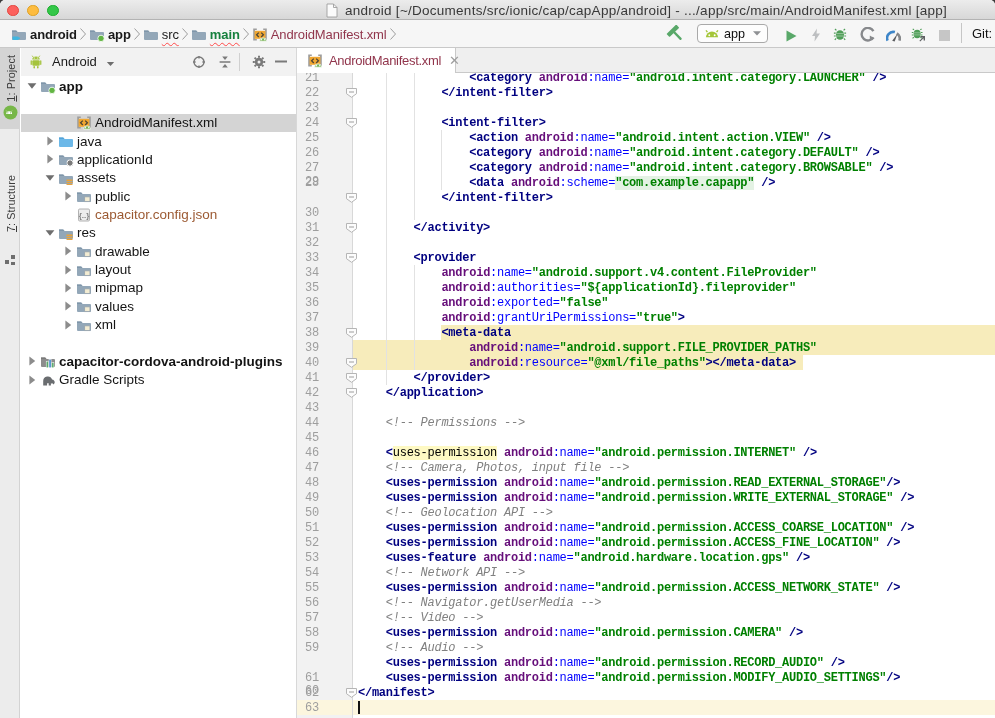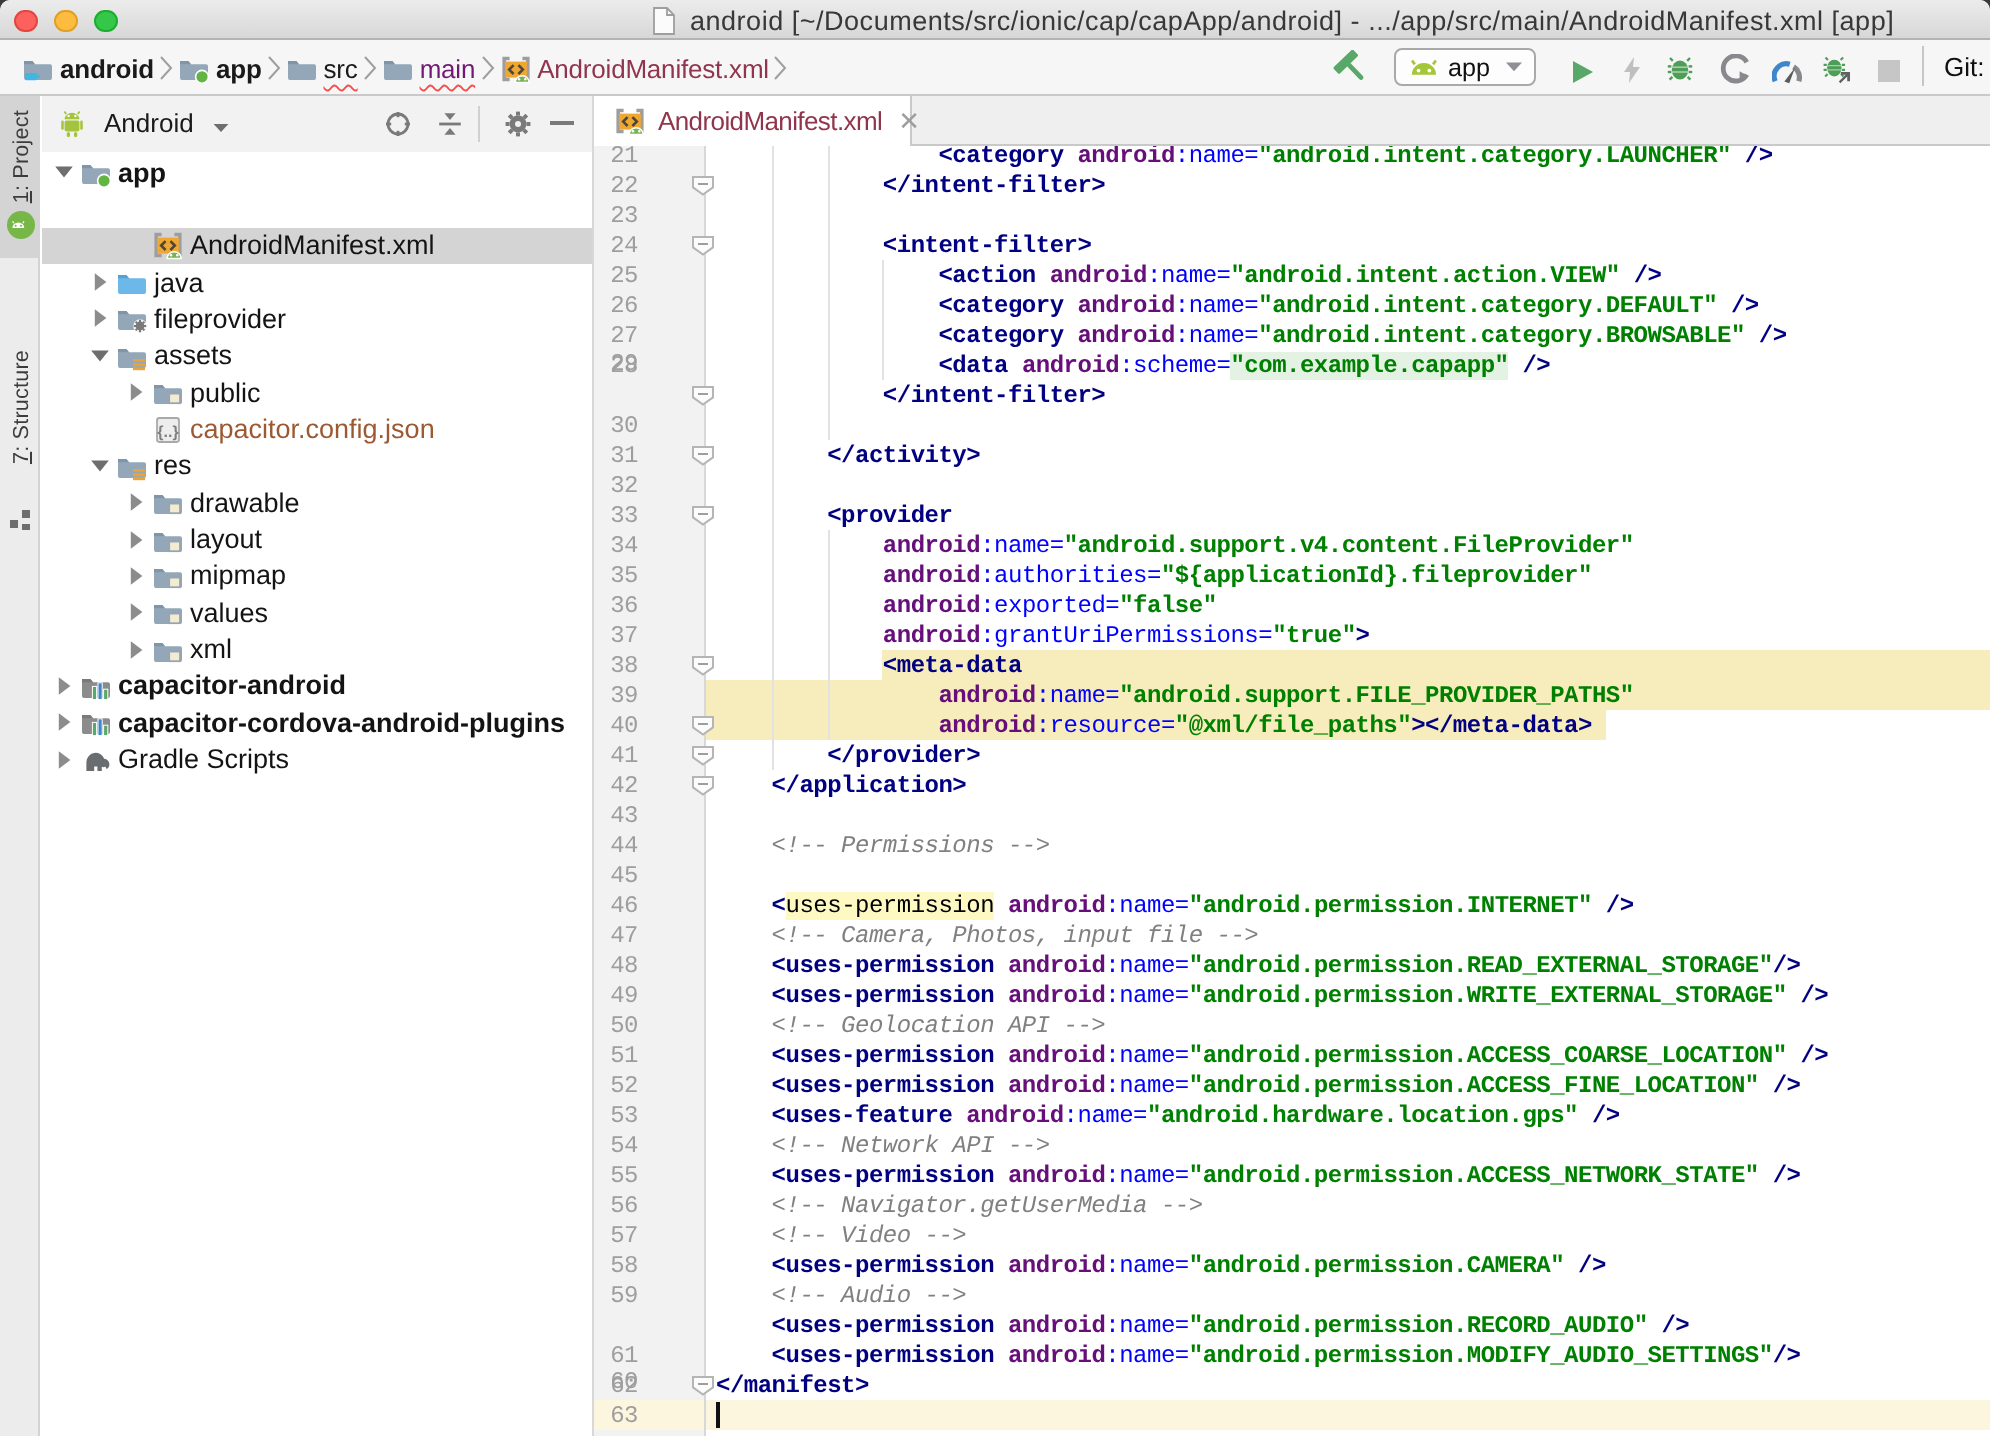--- a/index.html
+++ b/index.html
@@ -102,21 +102,21 @@
           <span class="bct wavy" style="font-weight:normal;color:#1A1A1A">src</span>
         </span>
         <svg width="8" height="16" viewBox="0 0 8 16" style="margin:0 2px">
           <path d="M1.5 2.5 L6.5 8 L1.5 13.5" stroke="#9E9E9E" stroke-width="1" fill="none"></path>
         </svg>
         <span class="bc">
           <svg width="16" height="16" viewBox="0 0 16 16">
             <path d="M1 4.5 h4.2 l1.3 1.6 h7.5 a1 1 0 0 1 1 1 V13 a1 1 0 0 1 -1 1 H2 a1 1 0 0 1 -1 -1 Z" fill="#93A7B8"></path>
             <path d="M1 4.5 h4.2 l1.3 1.6 H1 Z" fill="#7F96AA"></path>
           </svg>
-          <span class="bct wavy" style="font-weight:normal;color:#701a75">main</span>
+          <span class="bct wavy" style="font-weight:bold;color:#15803d">main</span>
         </span>
         <svg width="8" height="16" viewBox="0 0 8 16" style="margin:0 2px">
           <path d="M1.5 2.5 L6.5 8 L1.5 13.5" stroke="#9E9E9E" stroke-width="1" fill="none"></path>
         </svg>
         <span class="bc">
           <svg width="16" height="15" viewBox="0 0 16 15">
             <path d="M1.2 1.4 h3.6 v1.7 H3 v8.8 h1.8 v1.7 H1.2 Z M14.8 1.4 h-3.6 v1.7 H13 v8.8 h-1.8 v1.7 h3.6 Z" fill="#9E9E9E"></path>
             <rect x="2.6" y="3.8" width="10.8" height="8" fill="#F0A732"></rect>
             <g stroke="#4E4736" stroke-width="1.3" fill="none">
               <path d="M6.8 5.6 L4.6 7.8 L6.8 10"></path>
@@ -380,21 +380,21 @@
             <circle cx="12" cy="12" r="2.2" fill="#7A7A7A"></circle>
             <circle cx="12" cy="12" r="0.9" fill="#F2F2F2"></circle>
             <g stroke="#7A7A7A" stroke-width="1">
               <path d="M12 8.9v6.2"></path>
               <path d="M8.9 12h6.2"></path>
               <path d="M9.8 9.8l4.4 4.4"></path>
               <path d="M14.2 9.8l-4.4 4.4"></path>
             </g>
           </svg>
         </span>
-        <span class="ttx" style="left:56px;">fileprovider</span>
+        <span class="ttx" style="left:56px;">applicationId</span>
       </div>
 <div class="trow" style="top:120.8px">
         <span class="tar" style="left:21px">
           <svg width="16" height="16" viewBox="0 0 16 16">
             <path d="M3.6 5.2 h8.8 l-4.4 5.6 z" fill="#6E6E6E"></path>
           </svg>
         </span>
         <span class="tic" style="left:37px">
           <svg width="16" height="16" viewBox="0 0 16 16">
             <path d="M1 4.5 h4.2 l1.3 1.6 h7.5 a1 1 0 0 1 1 1 V13 a1 1 0 0 1 -1 1 H2 a1 1 0 0 1 -1 -1 Z" fill="#93A7B8"></path>
@@ -518,37 +518,20 @@
           </svg>
         </span>
         <span class="tic" style="left:55px">
           <svg width="16" height="16" viewBox="0 0 16 16">
             <path d="M1 4.5 h4.2 l1.3 1.6 h7.5 a1 1 0 0 1 1 1 V13 a1 1 0 0 1 -1 1 H2 a1 1 0 0 1 -1 -1 Z" fill="#93A7B8"></path>
             <path d="M1 4.5 h4.2 l1.3 1.6 H1 Z" fill="#7F96AA"></path>
             <rect x="8.6" y="8.8" width="5.4" height="4.8" fill="#F3ECD2" stroke="#98A5AF" stroke-width="0.9"></rect>
           </svg>
         </span>
         <span class="ttx" style="left:74px;">xml</span>
-      </div>
-<div class="trow" style="top:285.9px">
-        <span class="tar" style="left:3px">
-          <svg width="16" height="16" viewBox="0 0 16 16">
-            <path d="M5.4 3.6 l5.8 4.4 -5.8 4.4 z" fill="#8C8C8C"></path>
-          </svg>
-        </span>
-        <span class="tic" style="left:19px">
-          <svg width="16" height="16" viewBox="0 0 16 16">
-            <path d="M1 4.5 h4.2 l1.3 1.6 h7.5 a1 1 0 0 1 1 1 V13 a1 1 0 0 1 -1 1 H2 a1 1 0 0 1 -1 -1 Z" fill="#8C8C8C"></path>
-            <path d="M1 4.5 h4.2 l1.3 1.6 H1 Z" fill="#7A7A7A"></path>
-            <rect x="6.2" y="8.2" width="2.1" height="6.6" fill="#59A869" stroke="#fff" stroke-width="0.5"></rect>
-            <rect x="9" y="6.4" width="2.1" height="8.4" fill="#3E86C9" stroke="#fff" stroke-width="0.5"></rect>
-            <rect x="11.8" y="9.6" width="2.1" height="5.2" fill="#59A869" stroke="#fff" stroke-width="0.5"></rect>
-          </svg>
-        </span>
-        <span class="ttx" style="left:38px;font-weight:bold;">capacitor-android</span>
       </div>
 <div class="trow" style="top:304.2px">
         <span class="tar" style="left:3px">
           <svg width="16" height="16" viewBox="0 0 16 16">
             <path d="M5.4 3.6 l5.8 4.4 -5.8 4.4 z" fill="#8C8C8C"></path>
           </svg>
         </span>
         <span class="tic" style="left:19px">
           <svg width="16" height="16" viewBox="0 0 16 16">
             <path d="M1 4.5 h4.2 l1.3 1.6 h7.5 a1 1 0 0 1 1 1 V13 a1 1 0 0 1 -1 1 H2 a1 1 0 0 1 -1 -1 Z" fill="#8C8C8C"></path>

